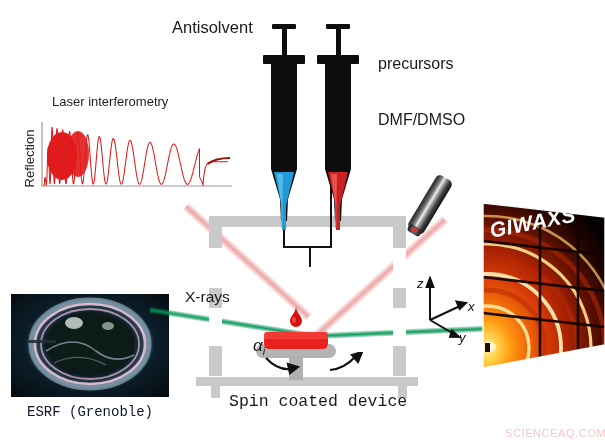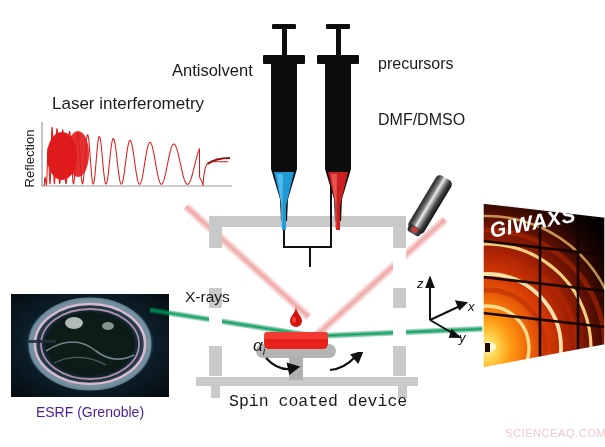--- a/index.html
+++ b/index.html
@@ -4,21 +4,21 @@
 <style>
   html,body{margin:0;padding:0;}
   body{width:605px;height:447px;background:#ffffff;position:relative;overflow:hidden;
        font-family:"Liberation Sans",sans-serif;}
   .stage{position:absolute;left:0;top:0;width:605px;height:447px;overflow:hidden;}
 
   .lbl{position:absolute;color:#1a1a1a;white-space:pre;line-height:1.18;}
 
   
   #interf-panel{position:absolute;left:14px;top:94px;width:232px;height:105px;}
-  #interf-title{position:absolute;left:38px;top:0px;font-size:17px;color:#1d1d1d;}
+  #interf-title{position:absolute;left:38px;top:0px;font-size:13px;color:#1d1d1d;}
   #interf-ylabel{position:absolute;left:-33px;top:57px;width:96px;font-size:13px;
                  transform:rotate(-90deg);transform-origin:50% 50%;text-align:center;color:#1d1d1d;}
   #interf-plotbox{position:absolute;left:22px;top:24px;width:200px;height:72px;}
   #interf-plotbox svg{display:block;}
 
   
   .syringe{position:absolute;}
   .sy-plungerrod{position:absolute;background:#0d0d0d;}
   .sy-plungercap{position:absolute;background:#0d0d0d;border-radius:1px;}
   .sy-flange{position:absolute;background:#0d0d0d;border-radius:1px;}
@@ -56,33 +56,33 @@
   #laser-head{position:absolute;left:437px;top:178px;width:18px;height:62px;
               transform:rotate(31deg);transform-origin:50% 0%;}
   #laser-head .lh-body{position:absolute;inset:0;border-radius:5px;
      background:linear-gradient(to right,#2a2a2a 0%,#4a4a4a 16%,#8d8d8d 33%,#efefef 44%,#9a9a9a 58%,#3c3c3c 78%,#151515 100%);}
   #laser-head .lh-tip{position:absolute;left:2px;bottom:-3px;width:14px;height:8px;border-radius:3px;
      background:linear-gradient(to right,#1b1b1b,#6e6e6e,#1b1b1b);}
   #laser-head .lh-dot{position:absolute;left:5px;bottom:-1px;width:7px;height:5px;border-radius:50%;background:#cf3a35;}
 
   
   #esrf-photo{position:absolute;left:10px;top:293px;width:160px;height:105px;overflow:hidden;background:#0a1116;}
-  #esrf-caption{position:absolute;left:10px;top:404px;width:160px;text-align:center;font-size:14px;color:#4c1d95;}
+  #esrf-caption{position:absolute;left:10px;top:404px;width:160px;text-align:center;font-size:14px;color:#0f172a;font-family:Liberation Mono, monospace;}
 
   
   #giwaxs{position:absolute;left:468px;top:203px;width:137px;height:165px;}
   #giwaxs-text{position:absolute;left:22px;top:16px;font-size:21px;font-weight:bold;font-style:italic;
                color:#ffffff;letter-spacing:0.5px;transform:rotate(-11deg);transform-origin:0 50%;}
 
   
   #axes{position:absolute;left:414px;top:276px;width:70px;height:66px;}
   .ax-lbl{position:absolute;font-style:italic;font-size:13px;color:#111;}
 
   
-  #lbl-antisolvent{left:172px;top:18px;font-size:16.5px;margin-top:43px;}
+  #lbl-antisolvent{left:172px;top:18px;font-size:16.5px;}
   #lbl-dmf{left:378px;top:17px;font-size:16px;}
   #lbl-xrays{left:185px;top:288px;font-size:15.5px;}
   #lbl-spincoat{left:229px;top:392px;font-size:16.5px;font-family:Liberation Mono, monospace;}
   #lbl-alpha{left:253px;top:336px;font-size:17px;font-style:italic;}
   #lbl-alpha sub{font-size:11px;font-style:italic;}
 
   #watermark{position:absolute;left:505px;top:427px;font-size:11px;color:#f0c9c9;letter-spacing:0.6px;}
 </style>
 </head>
 <body>

